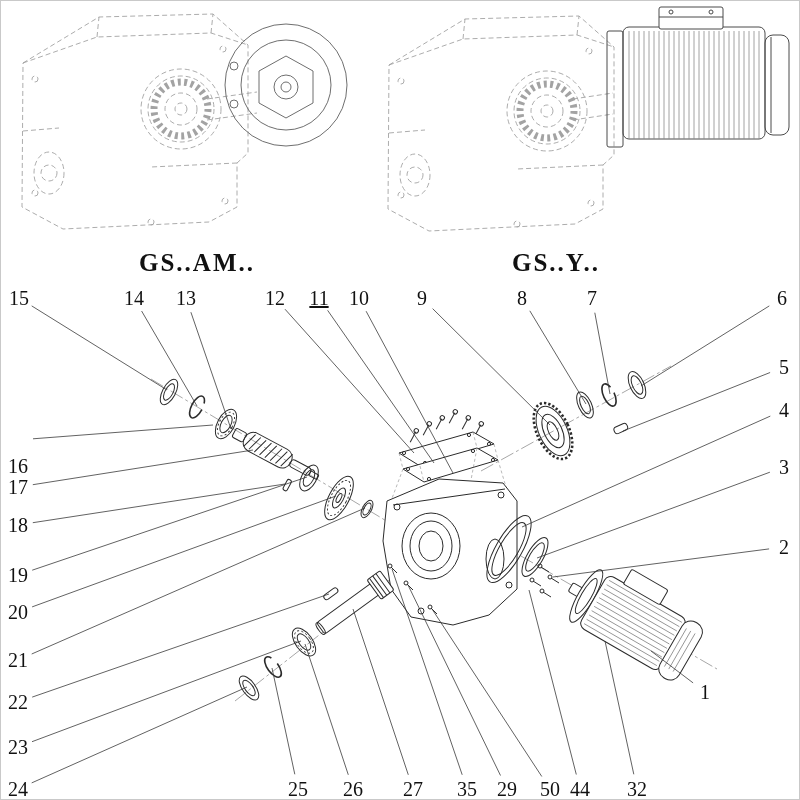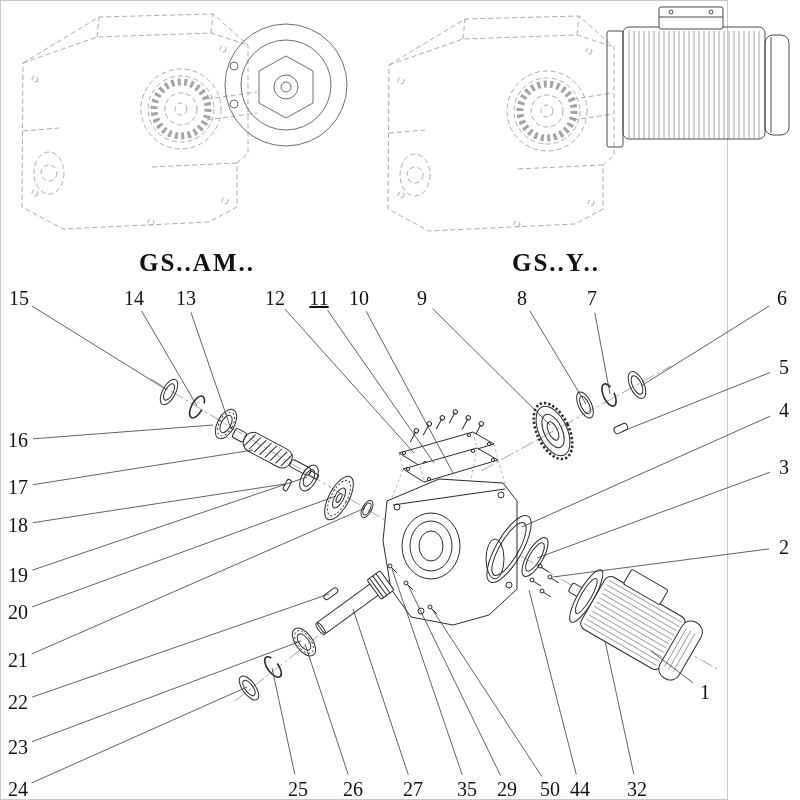--- a/index.html
+++ b/index.html
@@ -3,21 +3,21 @@
 <meta charset="utf-8">
 <style>
   * { margin:0; padding:0; box-sizing:border-box; }
   html,body { background:#fff; }
   body {
     width:800px; height:800px;
     font-family:"Liberation Serif", serif;
     position:relative; overflow:hidden;
   }
   .page {
-    position:relative; width:728px; height:800px;
+    position:relative; width:800px; height:800px;
     background:#fff; border:1px solid #c9c9c9;
   }
   svg.drawing { position:absolute; left:0; top:0; }
   .variant-label {
     position:absolute; transform:translate(-50%,-50%);
     font-weight:bold; font-size:25px; letter-spacing:2px; color:#111;
     white-space:nowrap;
   }
   .callout {
     position:absolute; transform:translate(-50%,-50%);
@@ -328,21 +328,21 @@
       <div class="callout" style="left: 781px; top: 297px;">6</div>
       <div class="callout" style="left: 591px; top: 297px;">7</div>
       <div class="callout" style="left: 521px; top: 297px;">8</div>
       <div class="callout" style="left: 421px; top: 297px;">9</div>
       <div class="callout" style="left: 358px; top: 297px;">10</div>
       <div class="callout" style="left: 318px; top: 297px; text-decoration: underline;">11</div>
       <div class="callout" style="left: 274px; top: 297px;">12</div>
       <div class="callout" style="left: 185px; top: 297px;">13</div>
       <div class="callout" style="left: 133px; top: 297px;">14</div>
       <div class="callout" style="left: 18px; top: 297px;">15</div>
-      <div class="callout" style="left: 17px; top: 439px;">16</div>
+      <div class="callout" style="left: 17px; top: 465px;">16</div>
       <div class="callout" style="left: 17px; top: 486px;">17</div>
       <div class="callout" style="left: 17px; top: 524px;">18</div>
       <div class="callout" style="left: 17px; top: 574px;">19</div>
       <div class="callout" style="left: 17px; top: 611px;">20</div>
       <div class="callout" style="left: 17px; top: 659px;">21</div>
       <div class="callout" style="left: 17px; top: 701px;">22</div>
       <div class="callout" style="left: 17px; top: 746px;">23</div>
       <div class="callout" style="left: 17px; top: 788px;">24</div>
       <div class="callout" style="left: 297px; top: 788px;">25</div>
       <div class="callout" style="left: 352px; top: 788px;">26</div>

